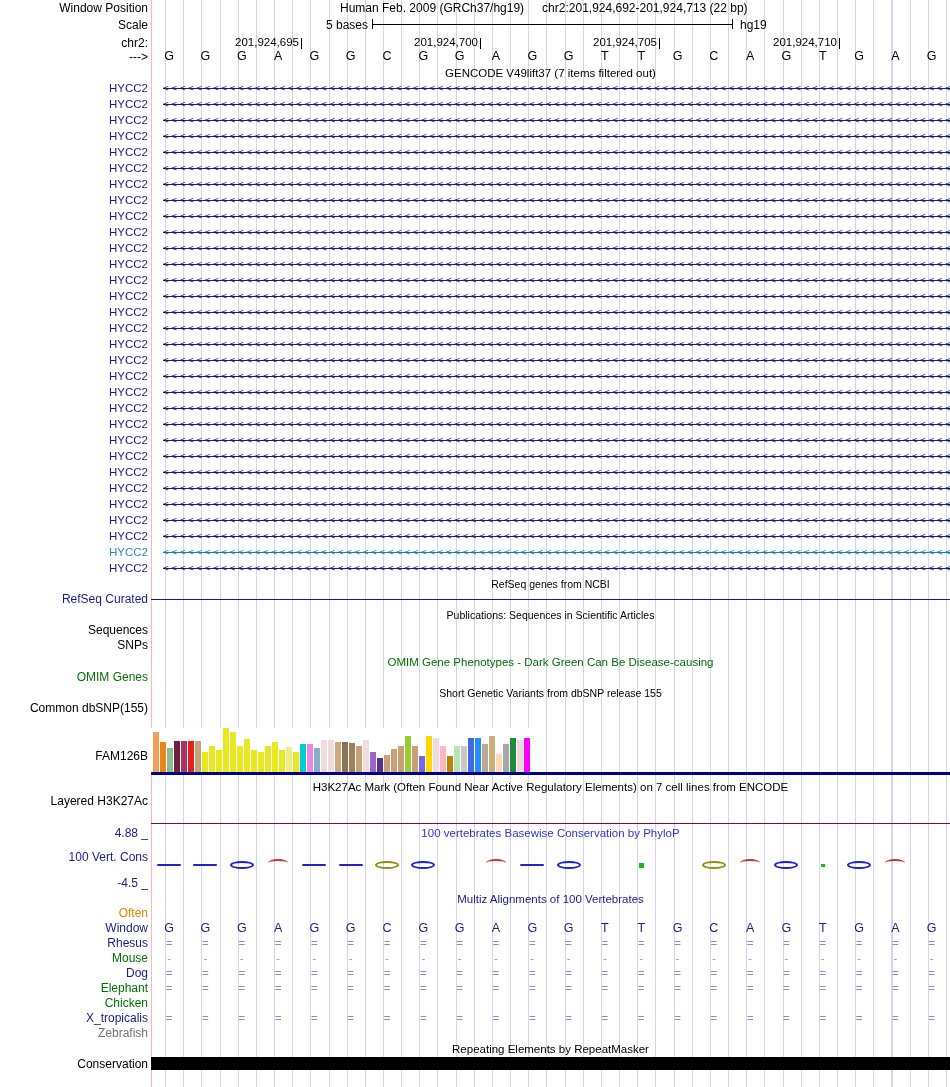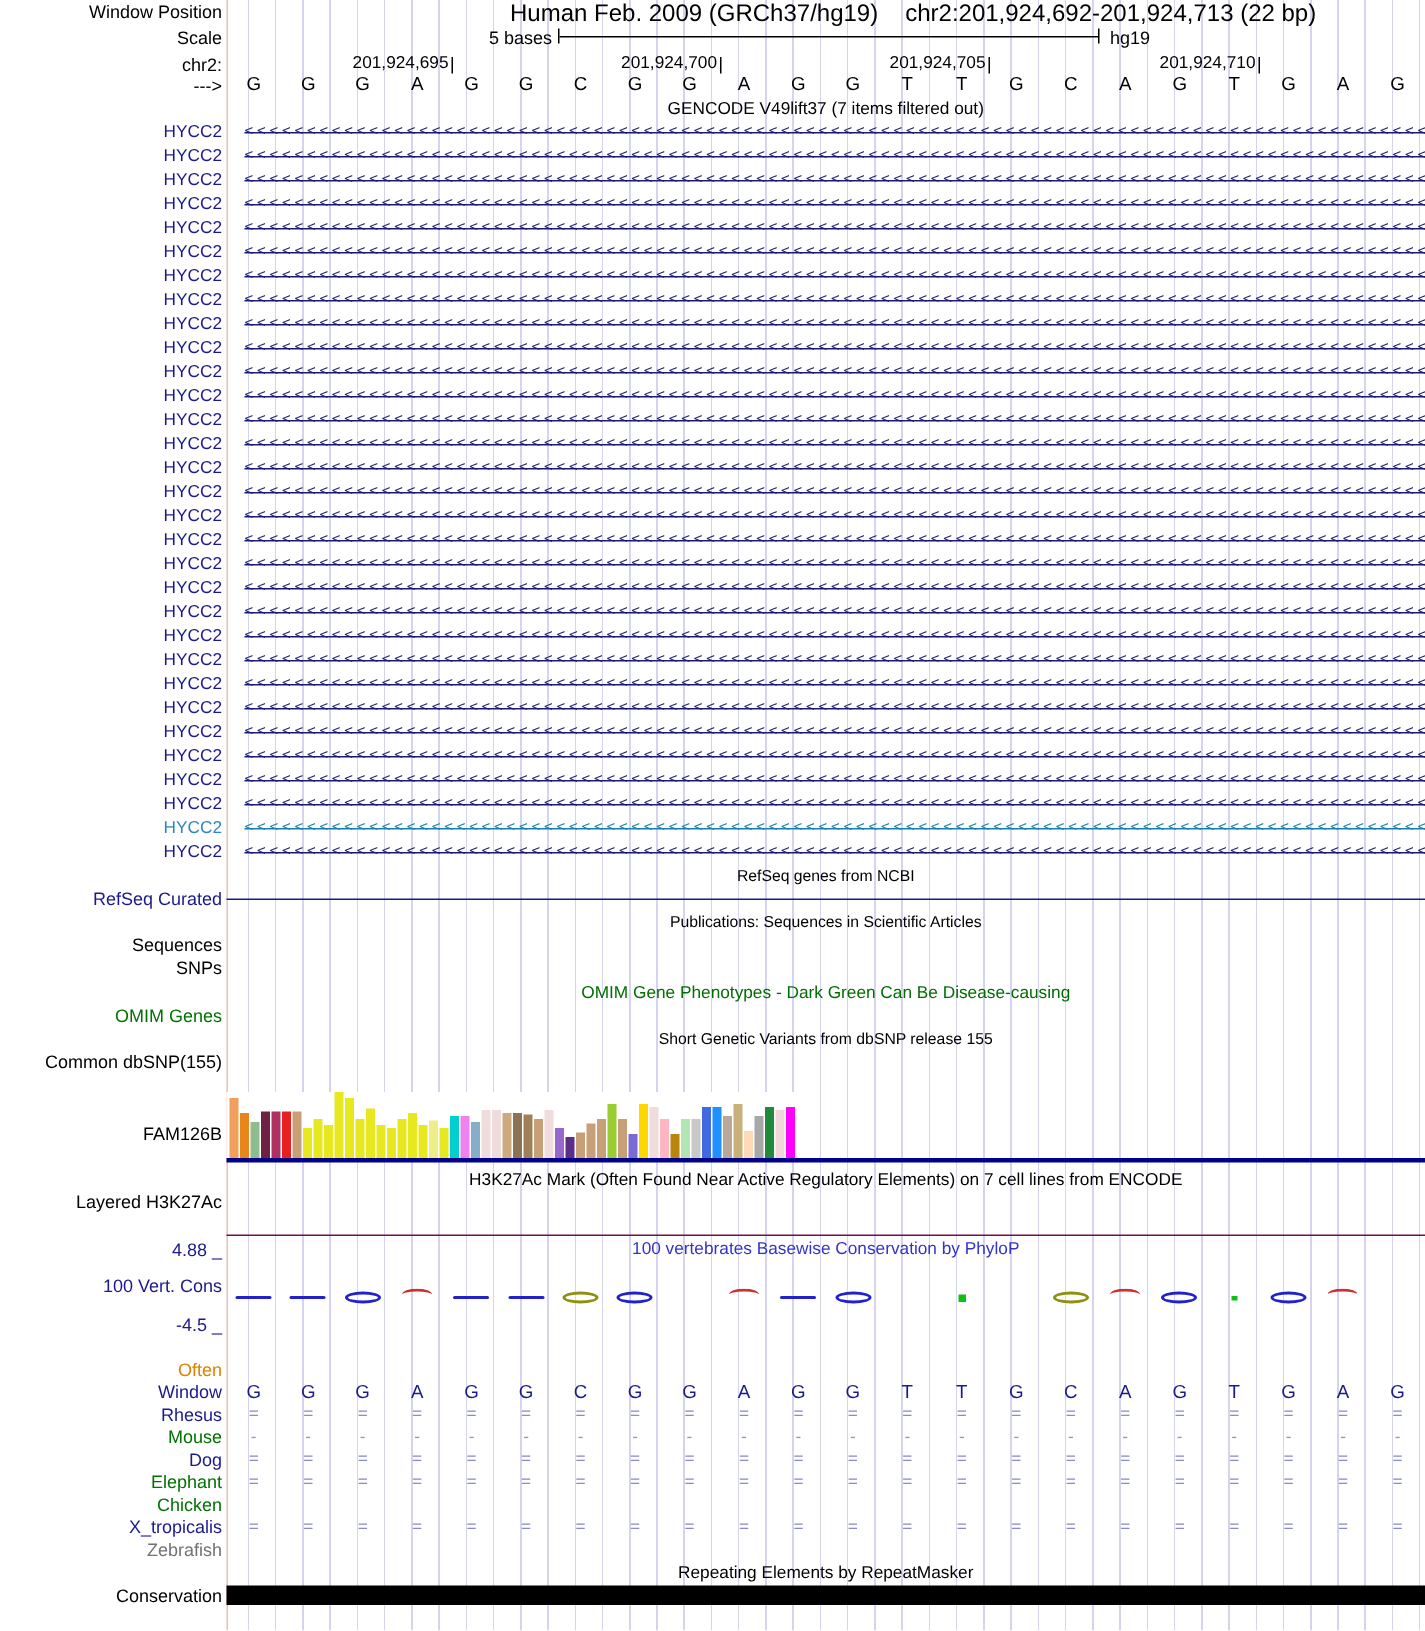--- a/index.html
+++ b/index.html
@@ -22,21 +22,21 @@
   .green { color:#007200; }
 
   .title { position:absolute; left:151px; width:799px; text-align:center; white-space:nowrap; }
   .t-main  { font-size:11.5px; color:#000; }
   .t-small { font-size:10.5px; color:#000; }
   .t-omim  { font-size:11.5px; color:#006e00; }
   .t-phylo { font-size:11.5px; color:#3333cc; }
   .t-multiz{ font-size:11.5px; color:#1a1a8e; }
 
   
-  .hdr-title { position:absolute; left:340px; top:1px; font-size:16px; display:flex; gap:18px; white-space:nowrap; }
+  .hdr-title { position:absolute; left:340px; top:1px; font-size:12px; display:flex; gap:18px; white-space:nowrap; }
   .scale-text { position:absolute; left:280px; top:18px; width:88px; text-align:right; font-size:12px; }
   .scale-bar { position:absolute; left:372px; top:19px; width:361px; height:10px;
                border-left:1px solid #000; border-right:1px solid #000;
                background:linear-gradient(#000,#000) center / 100% 1px no-repeat; }
   .hg19 { position:absolute; left:740px; top:18px; font-size:12px; }
   .ruler-tick-label { position:absolute; top:36px; font-size:11.5px; white-space:nowrap; }
   .ruler-tick { position:absolute; top:38px; width:1px; height:11px; background:#000; }
 
   
   .cells { position:absolute; left:151px; width:799px; display:flex; }
@@ -403,20 +403,21 @@
       <div class="pcell">
         <div class="g-oval" style="border-color: rgb(34, 34, 204);"></div>
       </div>
       <div class="pcell">
         <div class="g-arc" style="border-color: rgb(208, 48, 48);"></div>
       </div>
       <div class="pcell"></div>
     </div>
   <div class="lblrow navy" style="top:876px">-4.5 _</div>
 
+  <div class="title t-multiz" style="top:893px">Multiz Alignments of 100 Vertebrates</div>
   <div id="multiz-rows">
       <div class="sp-row" style="top: 906px;">
         <div class="sp-label" style="color: rgb(224, 128, 0);">Often</div>
         <div class="sp-cells">
           <span></span>
           <span></span>
           <span></span>
           <span></span>
           <span></span>
           <span></span>

